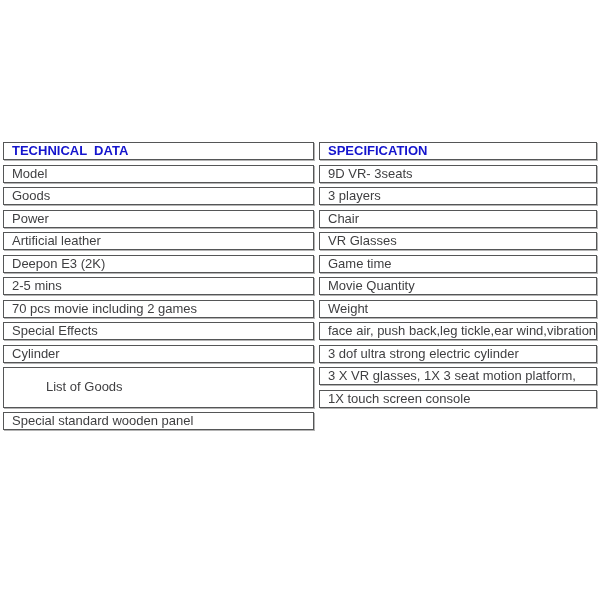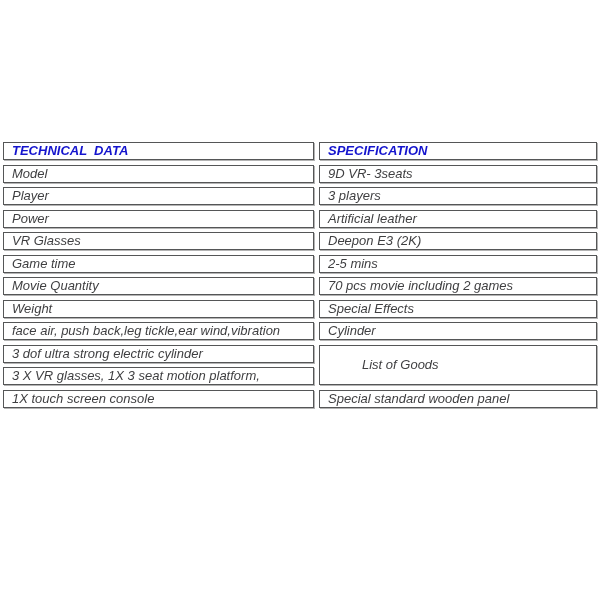--- a/index.html
+++ b/index.html
@@ -11,21 +11,20 @@
     width: 600px;
     height: 600px;
     overflow: hidden;
     font-family: "Liberation Sans", sans-serif;
   }
   .page {
     position: relative;
     width: 600px;
     height: 600px;
     background: #ffffff;
-    font-style: italic;
   }
   .spec-table {
     position: absolute;
     left: 3px;
     top: 142px;
     display: grid;
     grid-template-columns: 311px 278px;
     column-gap: 5px;
     grid-auto-rows: 18px;
     row-gap: 4.5px;
@@ -59,25 +58,26 @@
 
 <div class="page">
   <div class="spec-table">
 
     <div class="cell header">TECHNICAL  DATA</div>
     <div class="cell header">SPECIFICATION</div>
 
     <div class="cell">Model</div>
     <div class="cell">9D VR- 3seats</div>
 
-    <div class="cell">Player</div>
+    <div class="cell">Goods</div>
     <div class="cell">3 players</div>
 
     <div class="cell">Power</div>
 
+    <div class="cell">Chair</div>
     <div class="cell">Artificial leather</div>
 
     <div class="cell">VR Glasses</div>
     <div class="cell">Deepon E3 (2K)</div>
 
     <div class="cell">Game time</div>
     <div class="cell">2-5 mins</div>
 
     <div class="cell">Movie Quantity</div>
     <div class="cell">70 pcs movie including 2 games</div>

